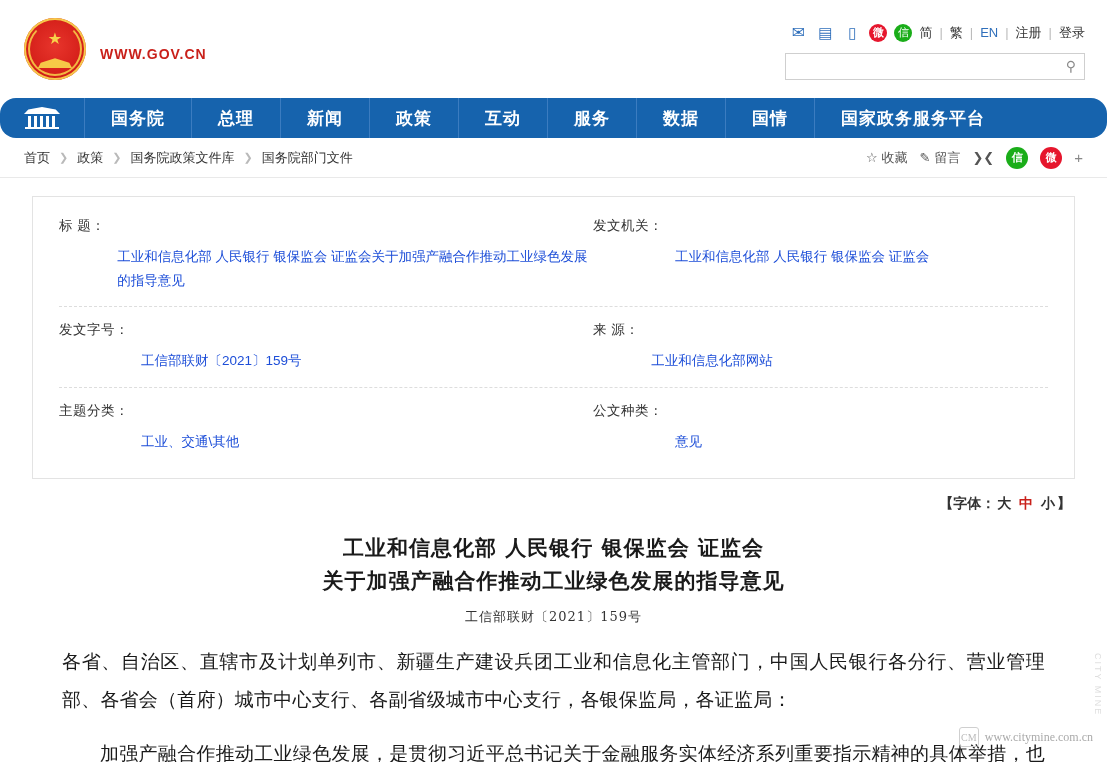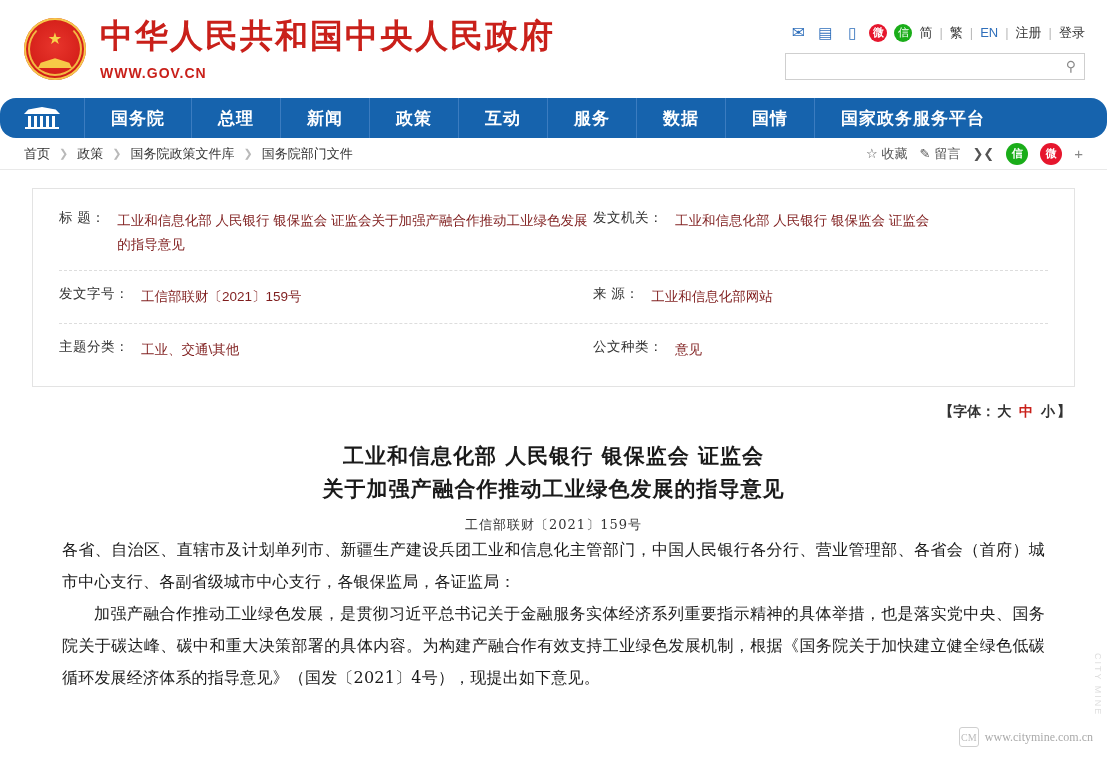--- a/index.html
+++ b/index.html
@@ -160,21 +160,21 @@
     background: repeating-linear-gradient(to right, #fff 0 3px, transparent 3px 6px);
   }
   .nav-home-icon .base {
     position: absolute; bottom: 0; left: 50%; transform: translateX(-50%);
     width: 34px; height: 2px; background: #fff;
   }
   .nav-item.last { border-right: 0; }
 
   
   .crumb-row {
-    height: 32px;
+    height: 40px;
     display: flex; align-items: center;
     padding: 0 24px;
     font-size: 13px;
     color: #333;
     border-bottom: 1px solid #e9e9e9;
   }
   .crumb { color: #333; text-decoration: none; }
   .crumb.strong { color: #333; }
   .crumb-sep { color: #b9b9b9; margin: 0 9px; font-size: 11px; }
   .crumb-actions {
@@ -209,21 +209,21 @@
   .meta-cell { display: flex; align-items: flex-start; }
   .meta-cell.left { width: 54%; }
   .meta-cell.right { width: 46%; }
   .meta-label {
     color: #333;
     white-space: nowrap;
     margin-right: 12px;
     letter-spacing: 0.5px;
     flex: 0 0 auto;
   }
-  .meta-value { color: #7f1d1d; line-height: 1.75; }
+  .meta-value { color: #1d4ed8; line-height: 1.75; margin-top: 28px; }
 
   
   .fontsize-row {
     padding: 16px 36px 0 13px;
     text-align: right;
     font-size: 14px;
     color: #333;
     font-weight: 700;
   }
   .fontsize-row .fs { cursor: pointer; margin: 0 2px; }
@@ -243,23 +243,23 @@
     letter-spacing: 1px;
   }
   .doc-subtitle {
     text-align: center;
     font-size: 13px;
     color: #333;
     margin-top: 10px;
     letter-spacing: 1px;
   }
   .doc-p {
-    font-size: 16px;
+    font-size: 19px;
     line-height: 2.0;
-    margin-top: 0;
+    margin-top: 16px;
     text-align: justify;
     letter-spacing: 0.2px;
   }
   .doc-p.indent { text-indent: 2em; }
 
   
   .watermark {
     position: absolute;
     right: 14px; bottom: 15px;
     display: flex; align-items: center; gap: 6px;
@@ -287,21 +287,20 @@
 
 <div class="page">
 
   <div class="header">
     <div class="emblem">
       <span class="star">★</span>
       <span class="wheat"></span>
       <span class="gate"></span>
     </div>
     <div class="site-title-wrap">
-      <div class="site-title">中华人民共和国中央人民政府</div>
       <div class="site-url">WWW.GOV.CN</div>
     </div>
 
     <div class="header-right">
       <div class="top-links">
         <span class="ico mail">✉</span>
         <span class="ico rss">▤</span>
         <span class="ico mobile">▯</span>
         <span class="ico weibo">微</span>
         <span class="ico wechat">信</span>

